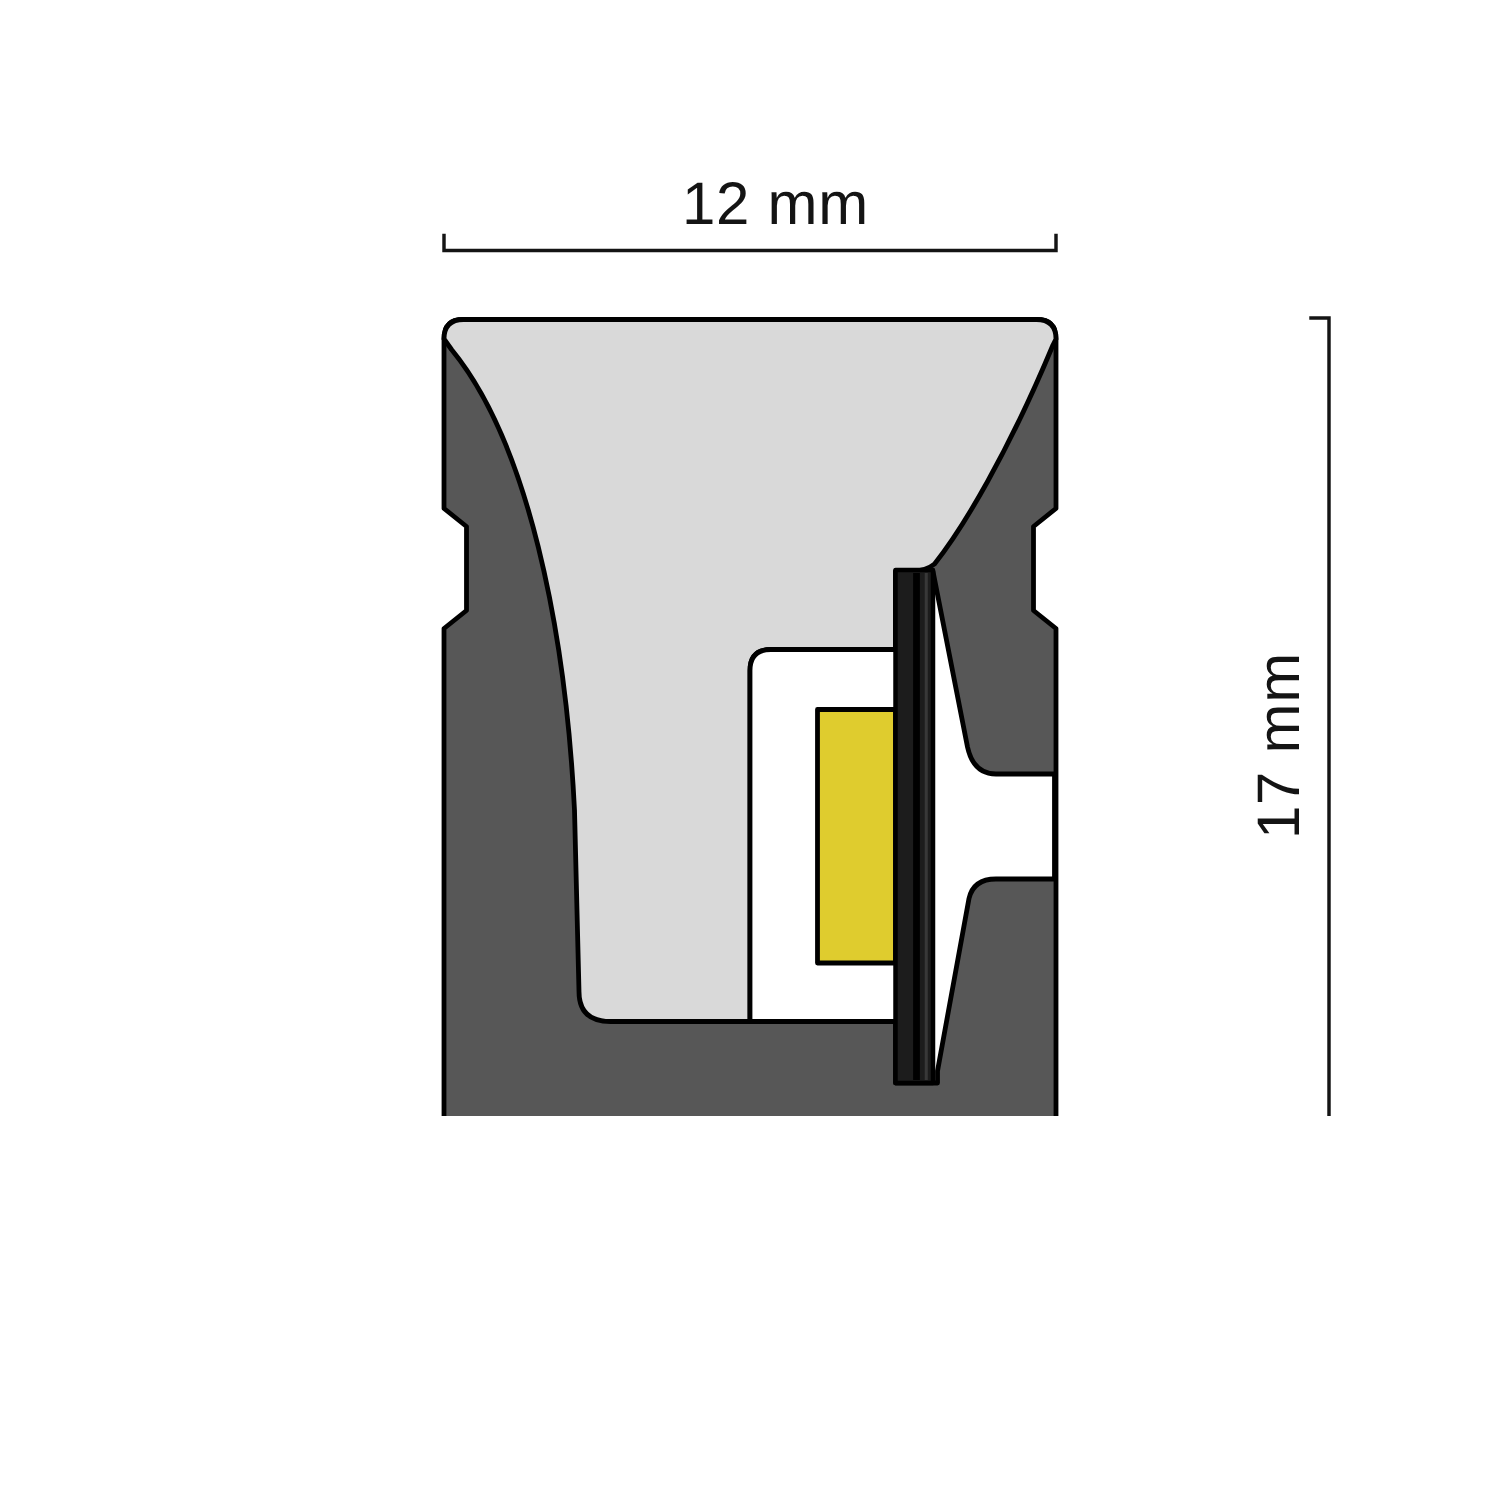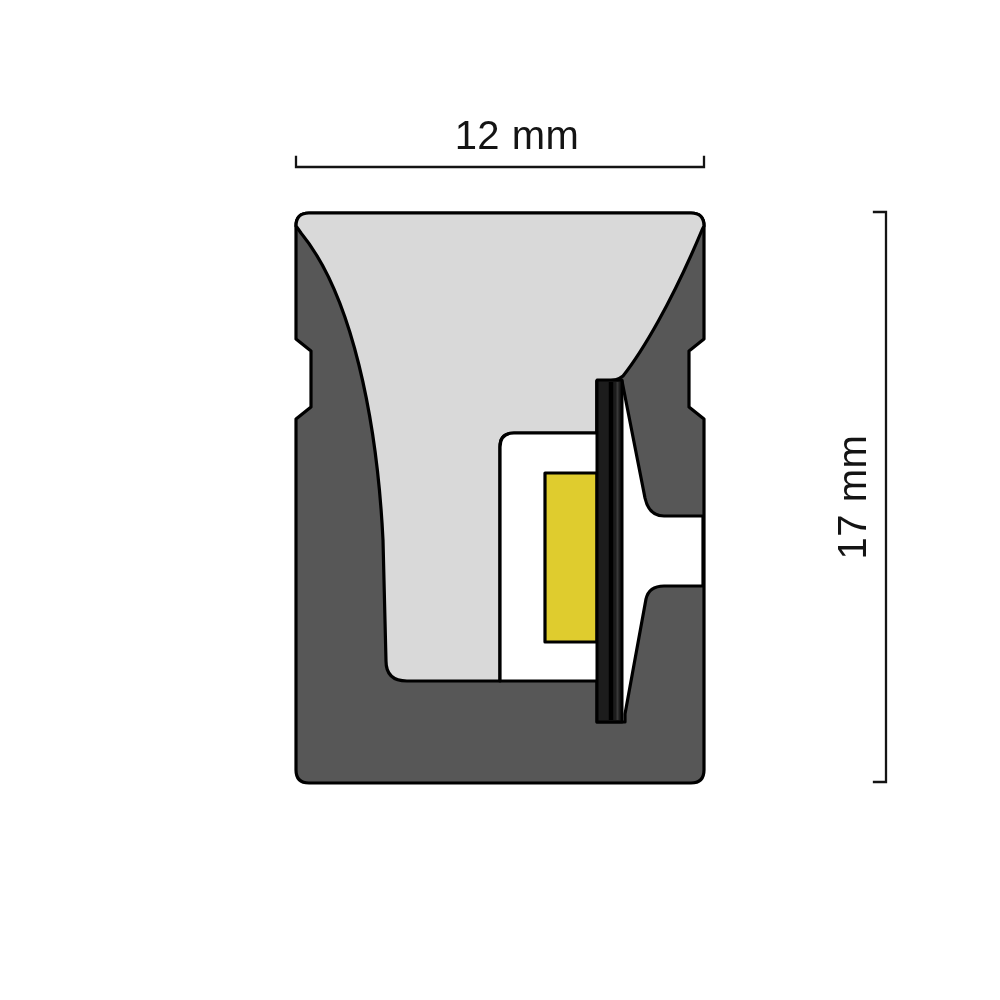--- a/index.html
+++ b/index.html
@@ -3,21 +3,21 @@
 <meta charset="utf-8">
 <style>
   html, body {
     margin: 0;
     padding: 0;
     background: #ffffff;
   }
   .canvas {
     position: relative;
     width: 1000px;
-    height: 1000px;
+    height: 744px;
     background: #ffffff;
     overflow: hidden;
   }
   svg { display: block; }
   .outlined {
     stroke: #000000;
     stroke-width: 3.2;
     stroke-linejoin: round;
   }
   .pcb-outline {

